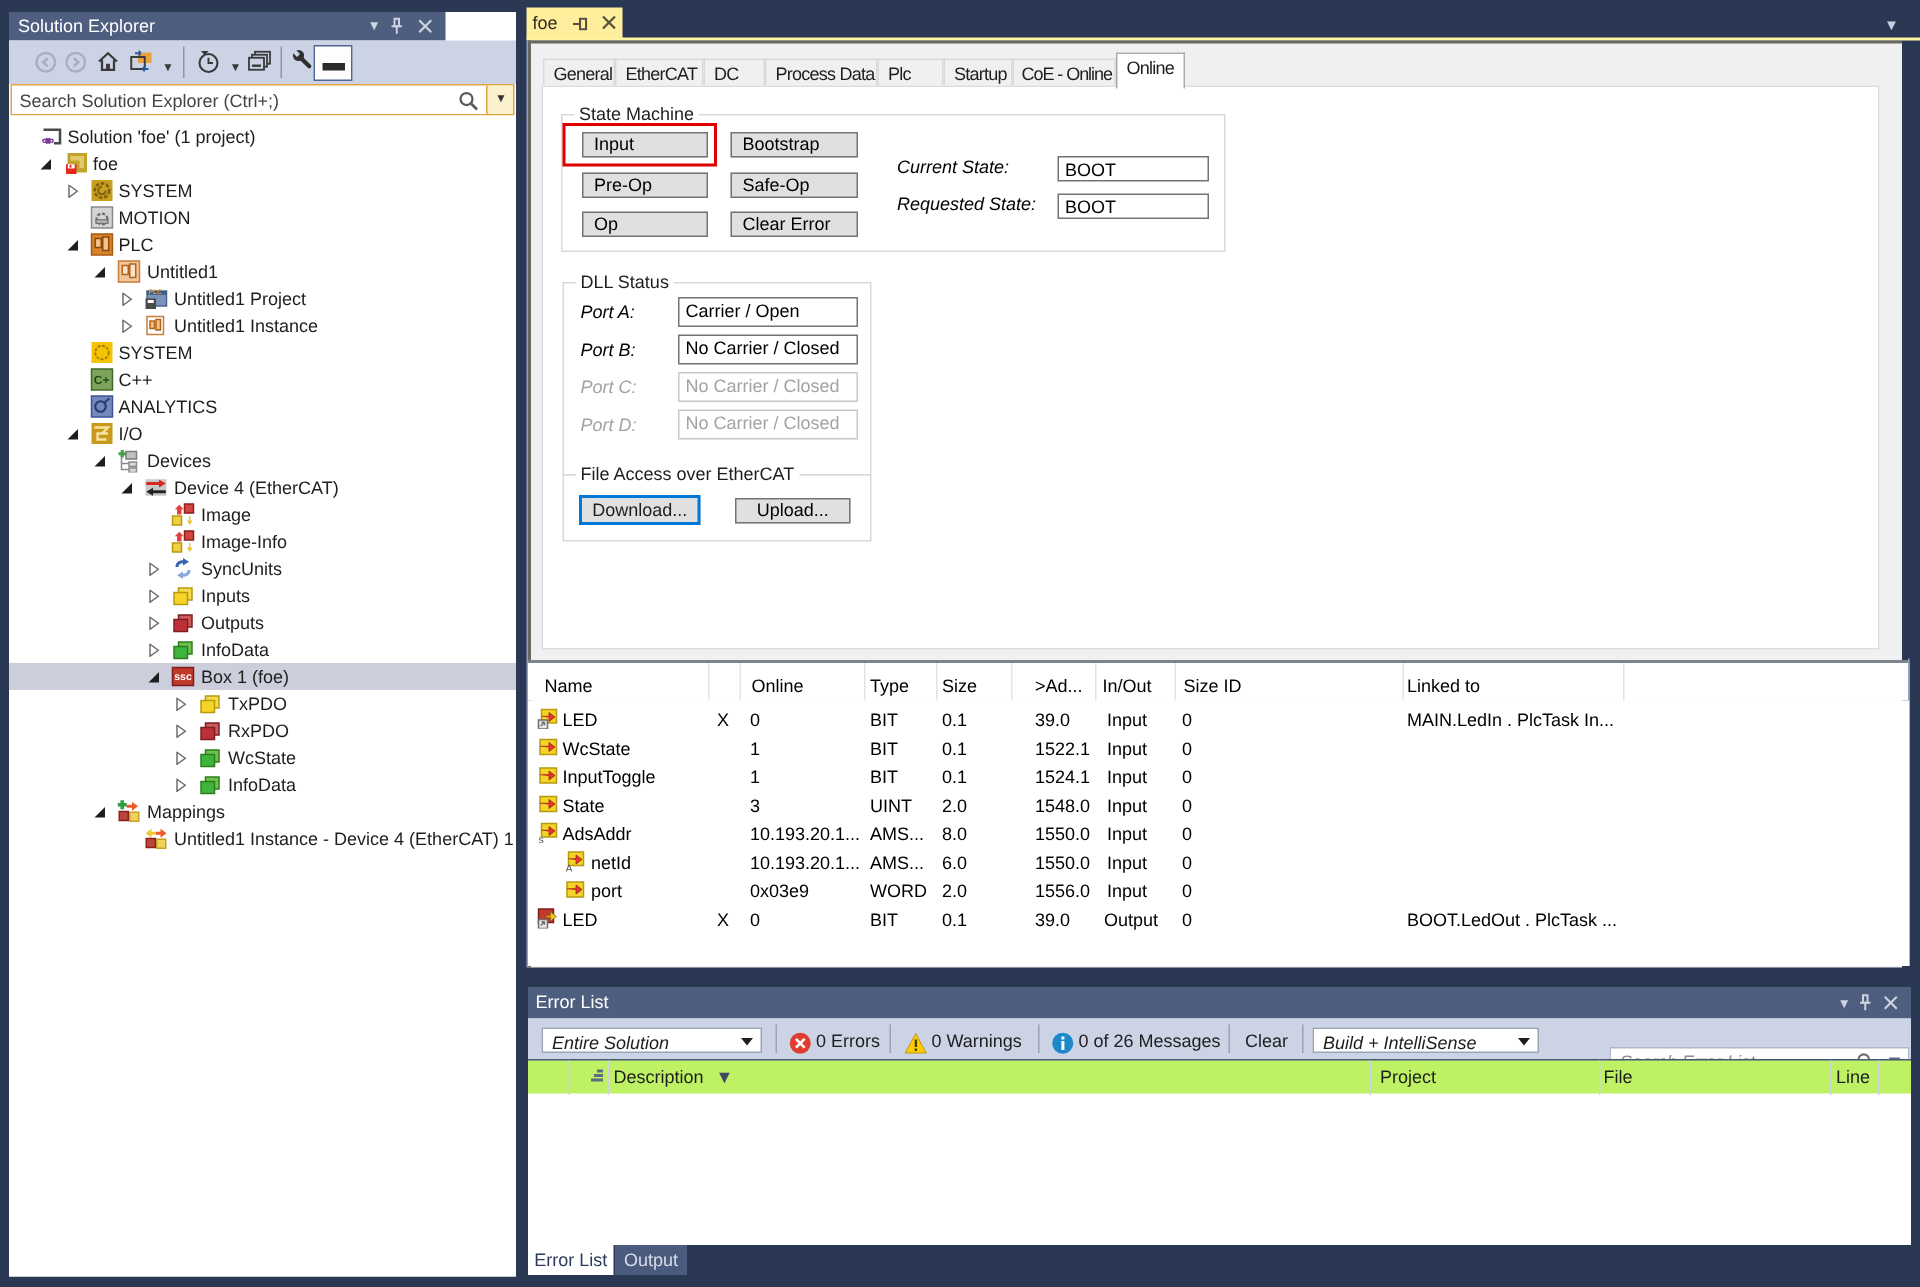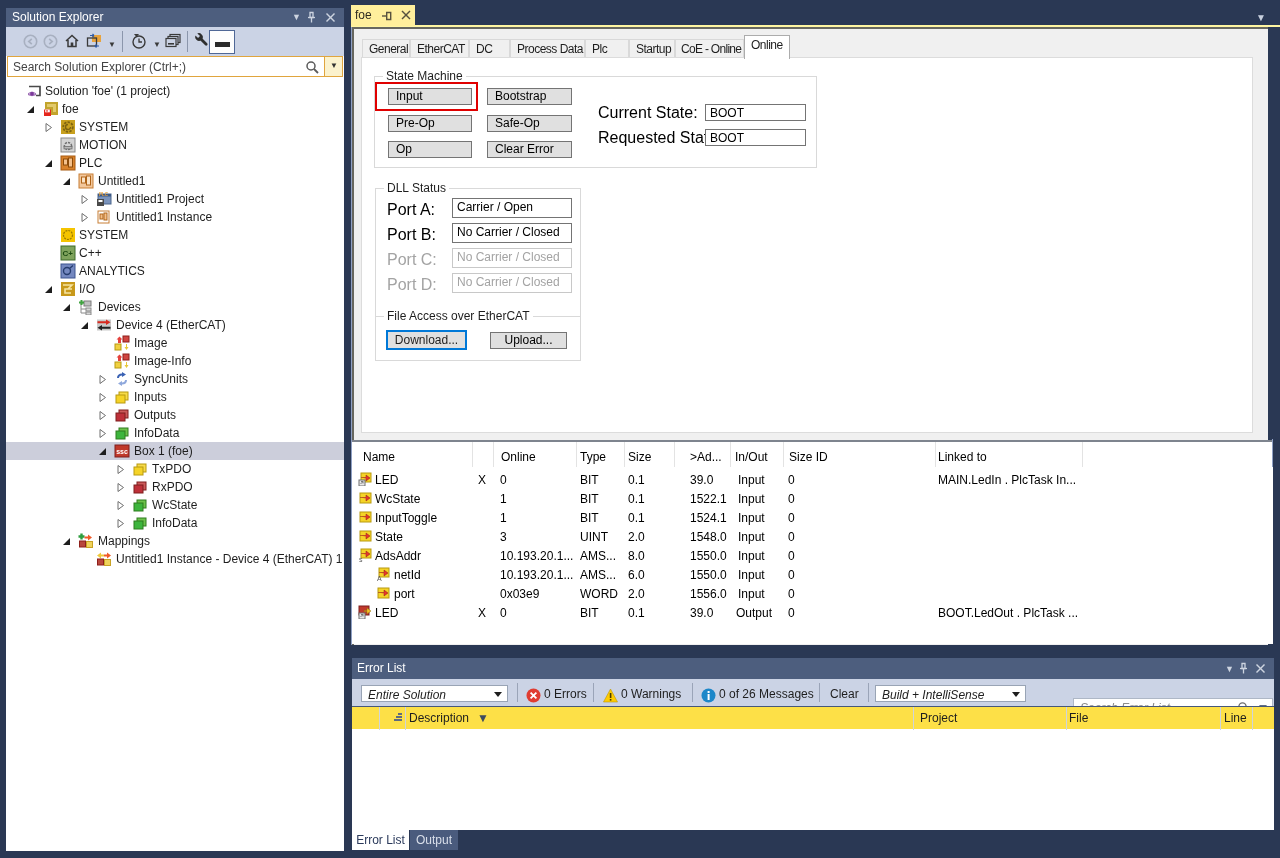--- a/index.html
+++ b/index.html
@@ -2,21 +2,21 @@
 <html><head>
 <meta charset="utf-8">
 <style>
 * { margin:0; padding:0; box-sizing:border-box; }
 html,body { width:1280px; height:858px; overflow:hidden; }
 body { background:#2A3854; font-family:"Liberation Sans",sans-serif; font-size:12px; color:#1E1E1E; position:relative; }
 .abs { position:absolute; }
 
 
 #se { left:6px; top:8px; width:338px; height:843px; background:#FFFFFF; }
-#se-title { left:0; top:0; width:338px; height:19px; background:#4D5E7E; color:#FFFFFF; line-height:19px; padding-left:6px; font-size:12px; }
+#se-title { left:0; top:0; width:291px; height:19px; background:#4D5E7E; color:#FFFFFF; line-height:19px; padding-left:6px; font-size:12px; }
 #se-toolbar { left:0; top:19px; width:338px; height:29px; background:#CBD3E5; }
 #se-search { left:1px; top:48px; width:336px; height:21px; background:#FFFFFF; border:1px solid #E0A53E; }
 #se-search .hint { position:absolute; left:5px; top:3px; color:#444444; font-size:12px; }
 #se-tree { left:0; top:69px; width:338px; height:774px; background:#FFFFFF; }
 .trow { position:absolute; left:0; width:338px; height:18px; }
 .trow .lbl { position:absolute; top:2px; font-size:12px; color:#1E1E1E; white-space:nowrap; }
 .trow svg.icon { position:absolute; top:1px; }
 .trow svg.exp { position:absolute; top:5px; }
 .sel { background:#CCCEDB; }
 
@@ -28,39 +28,39 @@
 
 #editor { left:352px; top:27px; width:916px; height:618px; background:#F0F0F0; }
 .dtab { position:absolute; top:12px; height:19px; background:#F0F0F0; border:1px solid #D9D9D9; border-bottom:none; color:#1E1E1E; font-size:12px; text-align:left; padding-left:6px; line-height:19px; white-space:nowrap; letter-spacing:-0.5px; overflow:hidden; }
 .dtab.on { top:8px; height:24px; background:#FFFFFF; border:1px solid #ACACAC; border-bottom:none; z-index:3; }
 #page { left:9px; top:30px; width:892px; height:376px; background:#FFFFFF; border:1px solid #DCDCDC; }
 .grp { position:absolute; border:1px solid #D9D9D9; }
 .grp .cap { position:absolute; top:-8px; left:8px; background:#FFFFFF; padding:0 3px; font-size:12px; color:#1E1E1E; }
 .btn { position:absolute; width:85px; height:17px; background:#E0E0E0; border:1px solid #747474; font-size:12px; color:#000; line-height:15px; padding-left:7px; }
 .btnc { text-align:center; padding-left:0; }
 .tbx { position:absolute; background:#FFFFFF; border:1px solid #747474; font-size:12px; color:#000; padding:1px 0 0 4px; }
-.lab { position:absolute; font-size:16px; color:#000; white-space:nowrap; }
+.lab { position:absolute; font-size:12px; color:#000; white-space:nowrap;font-style:italic; }
 .dis { color:#A3A3A3 !important; }
 .disb { border-color:#C8C8C8 !important; }
 
 
 #grid-div { left:0px; top:413px; width:921px; height:2px; background:#7E848E; }
 #grid-head { left:0px; top:415px; width:921px; height:25px; background:#FFFFFF; }
 #grid-head span { position:absolute; top:8px; font-size:12px; color:#000; }
 #grid-head i { position:absolute; top:0; width:1px; height:25px; background:#E3E3E3; }
 #grid-body { left:0px; top:440px; width:921px; height:177px; background:#FFFFFF; }
 .grow { position:absolute; left:0; width:912px; height:19px; }
 .grow span { position:absolute; top:3px; font-size:12px; color:#000; white-space:nowrap; }
 .grow svg { position:absolute; top:2px; }
 
 
 #el { left:352px; top:658px; width:922px; height:192px; background:#FFFFFF; }
 #el-title { left:0; top:0; width:922px; height:21px; background:#4D5E7E; color:#FFF; line-height:21px; padding-left:5px; font-size:12px; }
 #el-toolbar { left:0; top:21px; width:922px; height:27px; background:#CBD3E5; }
-#el-head { left:0; top:48px; width:922px; height:23px; background:#fde047; border-top:1px solid #46587A;text-decoration:underline; }
+#el-head { left:0; top:48px; width:922px; height:23px; background:#bef264; border-top:1px solid #46587A;text-decoration:underline; }
 #el-head span { position:absolute; top:4px; font-size:12px; color:#1E1E1E; }
 #el-head i { position:absolute; top:0; width:1px; height:23px; background:#CFD4DC; }
 .combo { position:absolute; background:#FFF; border:1px solid #99A4B5; font-size:12px; }
 .combo .tx { position:absolute; left:6px; top:2px; color:#1E1E1E;font-style:italic; }
 .combo .ar { position:absolute; right:5px; top:6px; width:0; height:0; border-left:4px solid transparent; border-right:4px solid transparent; border-top:5px solid #1E1E1E; }
 .tsep { position:absolute; top:4px; width:1px; height:19px; background:#9AA4B8; }
 .ticon { position:absolute; font-size:12px; color:#1E1E1E; }
 
 
 #bt-el { left:352px; top:830px; width:57px; height:20px; background:#FFFFFF; color:#2B3A5B; text-align:center; line-height:20px; font-size:12px; }

